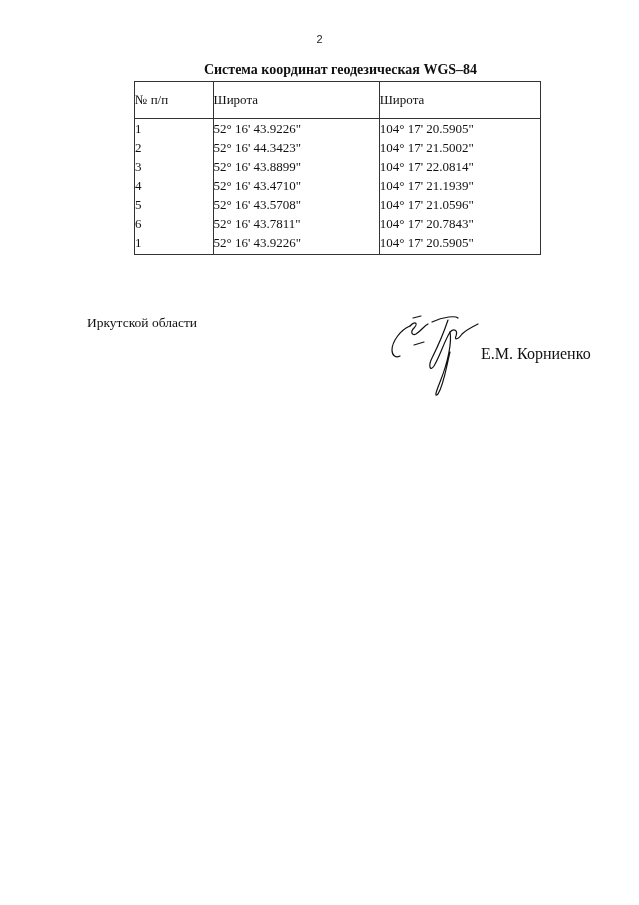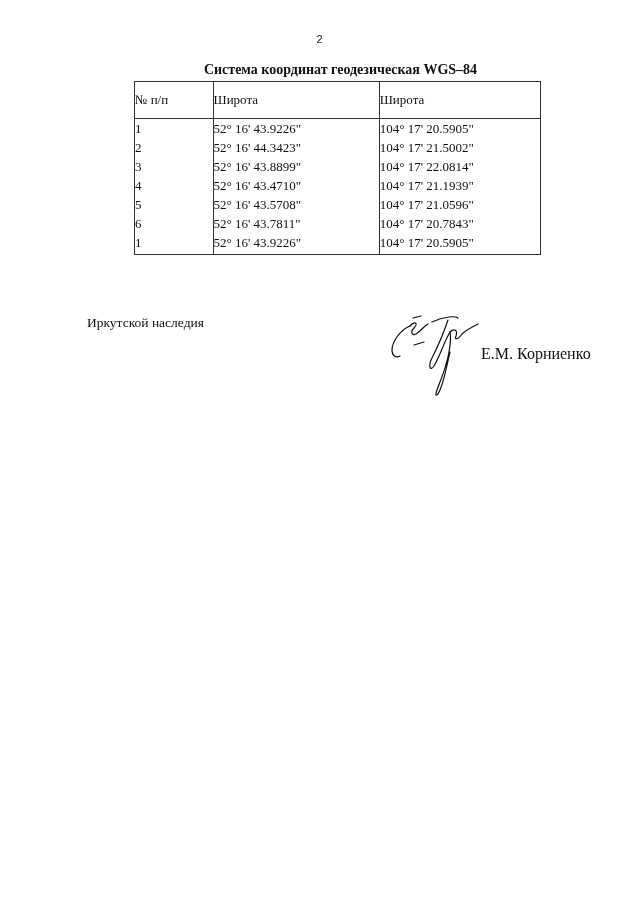--- a/index.html
+++ b/index.html
@@ -92,21 +92,21 @@
     </tr>
     <tr>
       <td>1</td>
       <td>52° 16' 43.9226"</td>
       <td>104° 17' 20.5905"</td>
     </tr>
   </tbody>
 </table>
 
 <div class="sign-block">
-  <span class="line last">Иркутской наследия</span>
+  <span class="line last">Иркутской области</span>
 </div>
 
 <svg class="signature" viewBox="0 0 110 90">
   <g fill="none" stroke="#111" stroke-width="1.2" stroke-linecap="round" stroke-linejoin="round">
 
     <path d="M22 14 C 12 18, 4 30, 4 38 C 4 44, 8 46, 12 44"></path>
 
     <path d="M22 14 C 28 8, 30 12, 26 16 C 22 20, 24 24, 28 22 C 34 18, 36 14, 40 12"></path>
     <path d="M25 6 L 33 4"></path>
 

